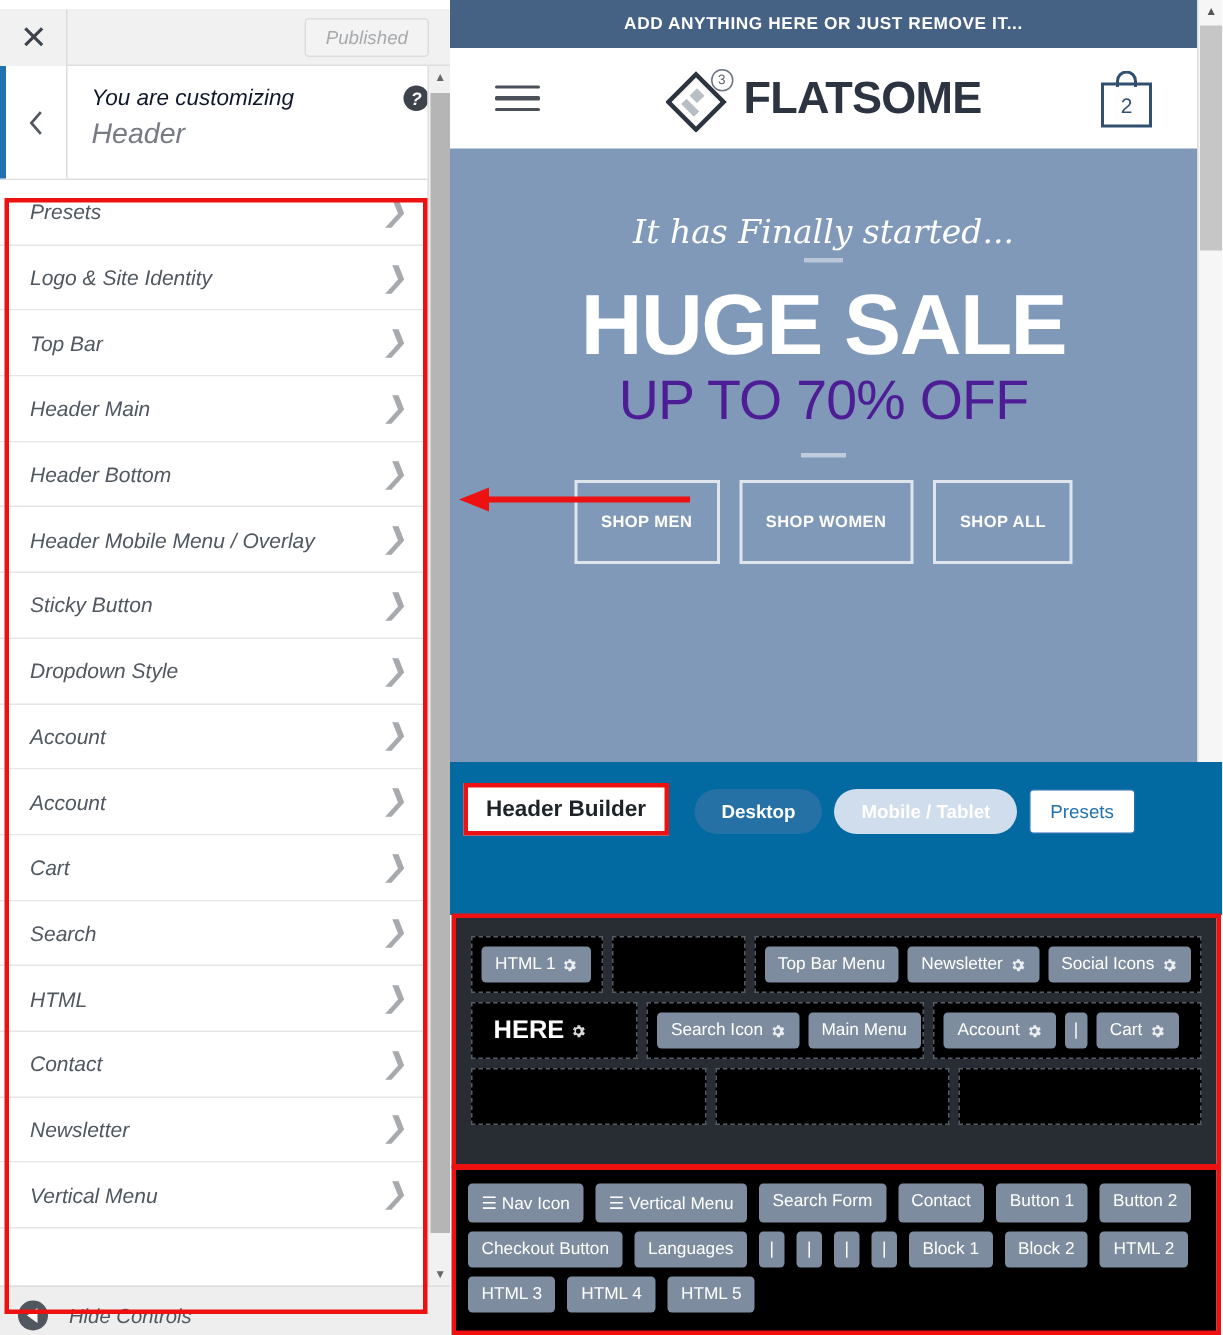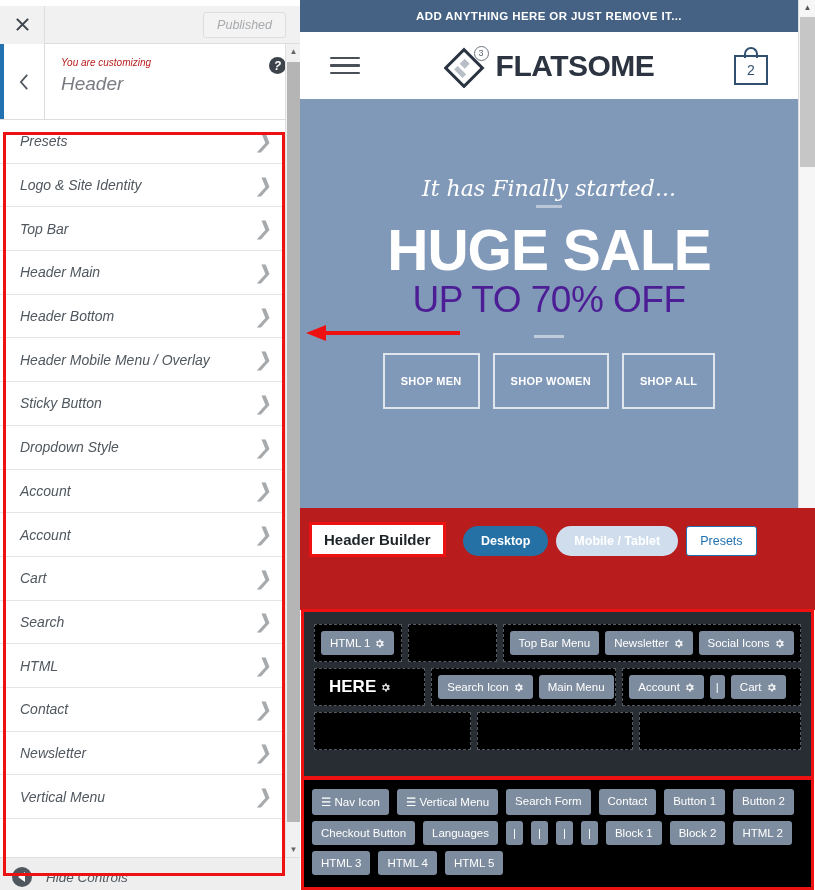--- a/index.html
+++ b/index.html
@@ -35,21 +35,21 @@
     position: absolute; left: 0; top: 38px; width: 300px; height: 76px;
     background: #fff; border-bottom: 1px solid #ddd; display: flex;
   }
   #back-btn {
     width: 45px; height: 100%; background: #fff; border-right: 1px solid #ddd;
     display: flex; align-items: center; justify-content: center;
     border-left: 4px solid #2271b1; cursor: pointer;
   }
   #back-btn svg { width: 13px; height: 18px; }
   #cust-header-text { flex: 1; padding: 13px 16px 0 16px; position: relative; }
-  .cust-sub { font-size: 10px; color: #b91c1c; }
+  .cust-sub { font-size: 15px; color: #0f172a; }
   .cust-title { font-size: 19px; color: #787c82; font-weight: 400; margin-top: 5px; }
   #help-icon {
     position: absolute; right: 14px; top: 13px;
     width: 17px; height: 17px; border-radius: 50%; background: #3c434a;
     color: #fff; font-size: 12px; font-weight: bold;
     display: flex; align-items: center; justify-content: center; cursor: pointer;
   }
 
   
   #cust-list {
@@ -139,21 +139,21 @@
   #cart-handle {
     position: absolute; left: 10px; top: 0; width: 14px; height: 11px;
     border: 2px solid #31506f; border-bottom: none; border-radius: 7px 7px 0 0;
   }
 
   #hero {
     position: relative; width: 498px; height: 410px; background: #8199b8;
     display: flex; flex-direction: column; align-items: center;
   }
   #hero-script {
-    margin-top: 77px; font-family: "DejaVu Serif", serif; font-style: italic;
+    margin-top: 44px; font-family: "DejaVu Serif", serif; font-style: italic;
     font-size: 22px; color: #fff;
   }
   #hero-div1 { width: 26px; height: 3px; background: rgba(255,255,255,.45); margin-top: 4px; }
   #hero-title {
     margin-top: 14px; font-size: 57px; font-weight: bold; color: #fff; letter-spacing: -1px;
     line-height: 1;
   }
   #hero-sub {
     margin-top: 0; font-size: 37px; font-weight: normal; color: #4c1d95; letter-spacing: -.5px;
   }
@@ -178,21 +178,21 @@
     cursor: pointer;
   }
   #prev-scroll-thumb {
     position: absolute; left: 1px; top: 17px; width: 15px; height: 150px;
     background: #c6c6c6; cursor: pointer;
   }
 
   
   #hb-toolbar {
     position: absolute; left: 0; top: 508px; width: 515px; height: 102px;
-    background: #b91c1c; padding: 12px 0 0 8px;
+    background: #0369a1; padding: 12px 0 0 8px;
   }
   #hb-title-box {
     position: absolute; left: 9px; top: 14px;
     border: 3px solid #ee1111; background: #fff;
     padding: 6px 12px; font-size: 15px; font-weight: bold; color: #1d2327;
   }
   #hb-btn-row { position: absolute; left: 163px; top: 18px; display: flex; gap: 8px; }
   .hb-pill {
     border-radius: 16px; font-size: 12.5px; font-weight: bold; padding: 8px 18px; cursor: pointer;
   }

